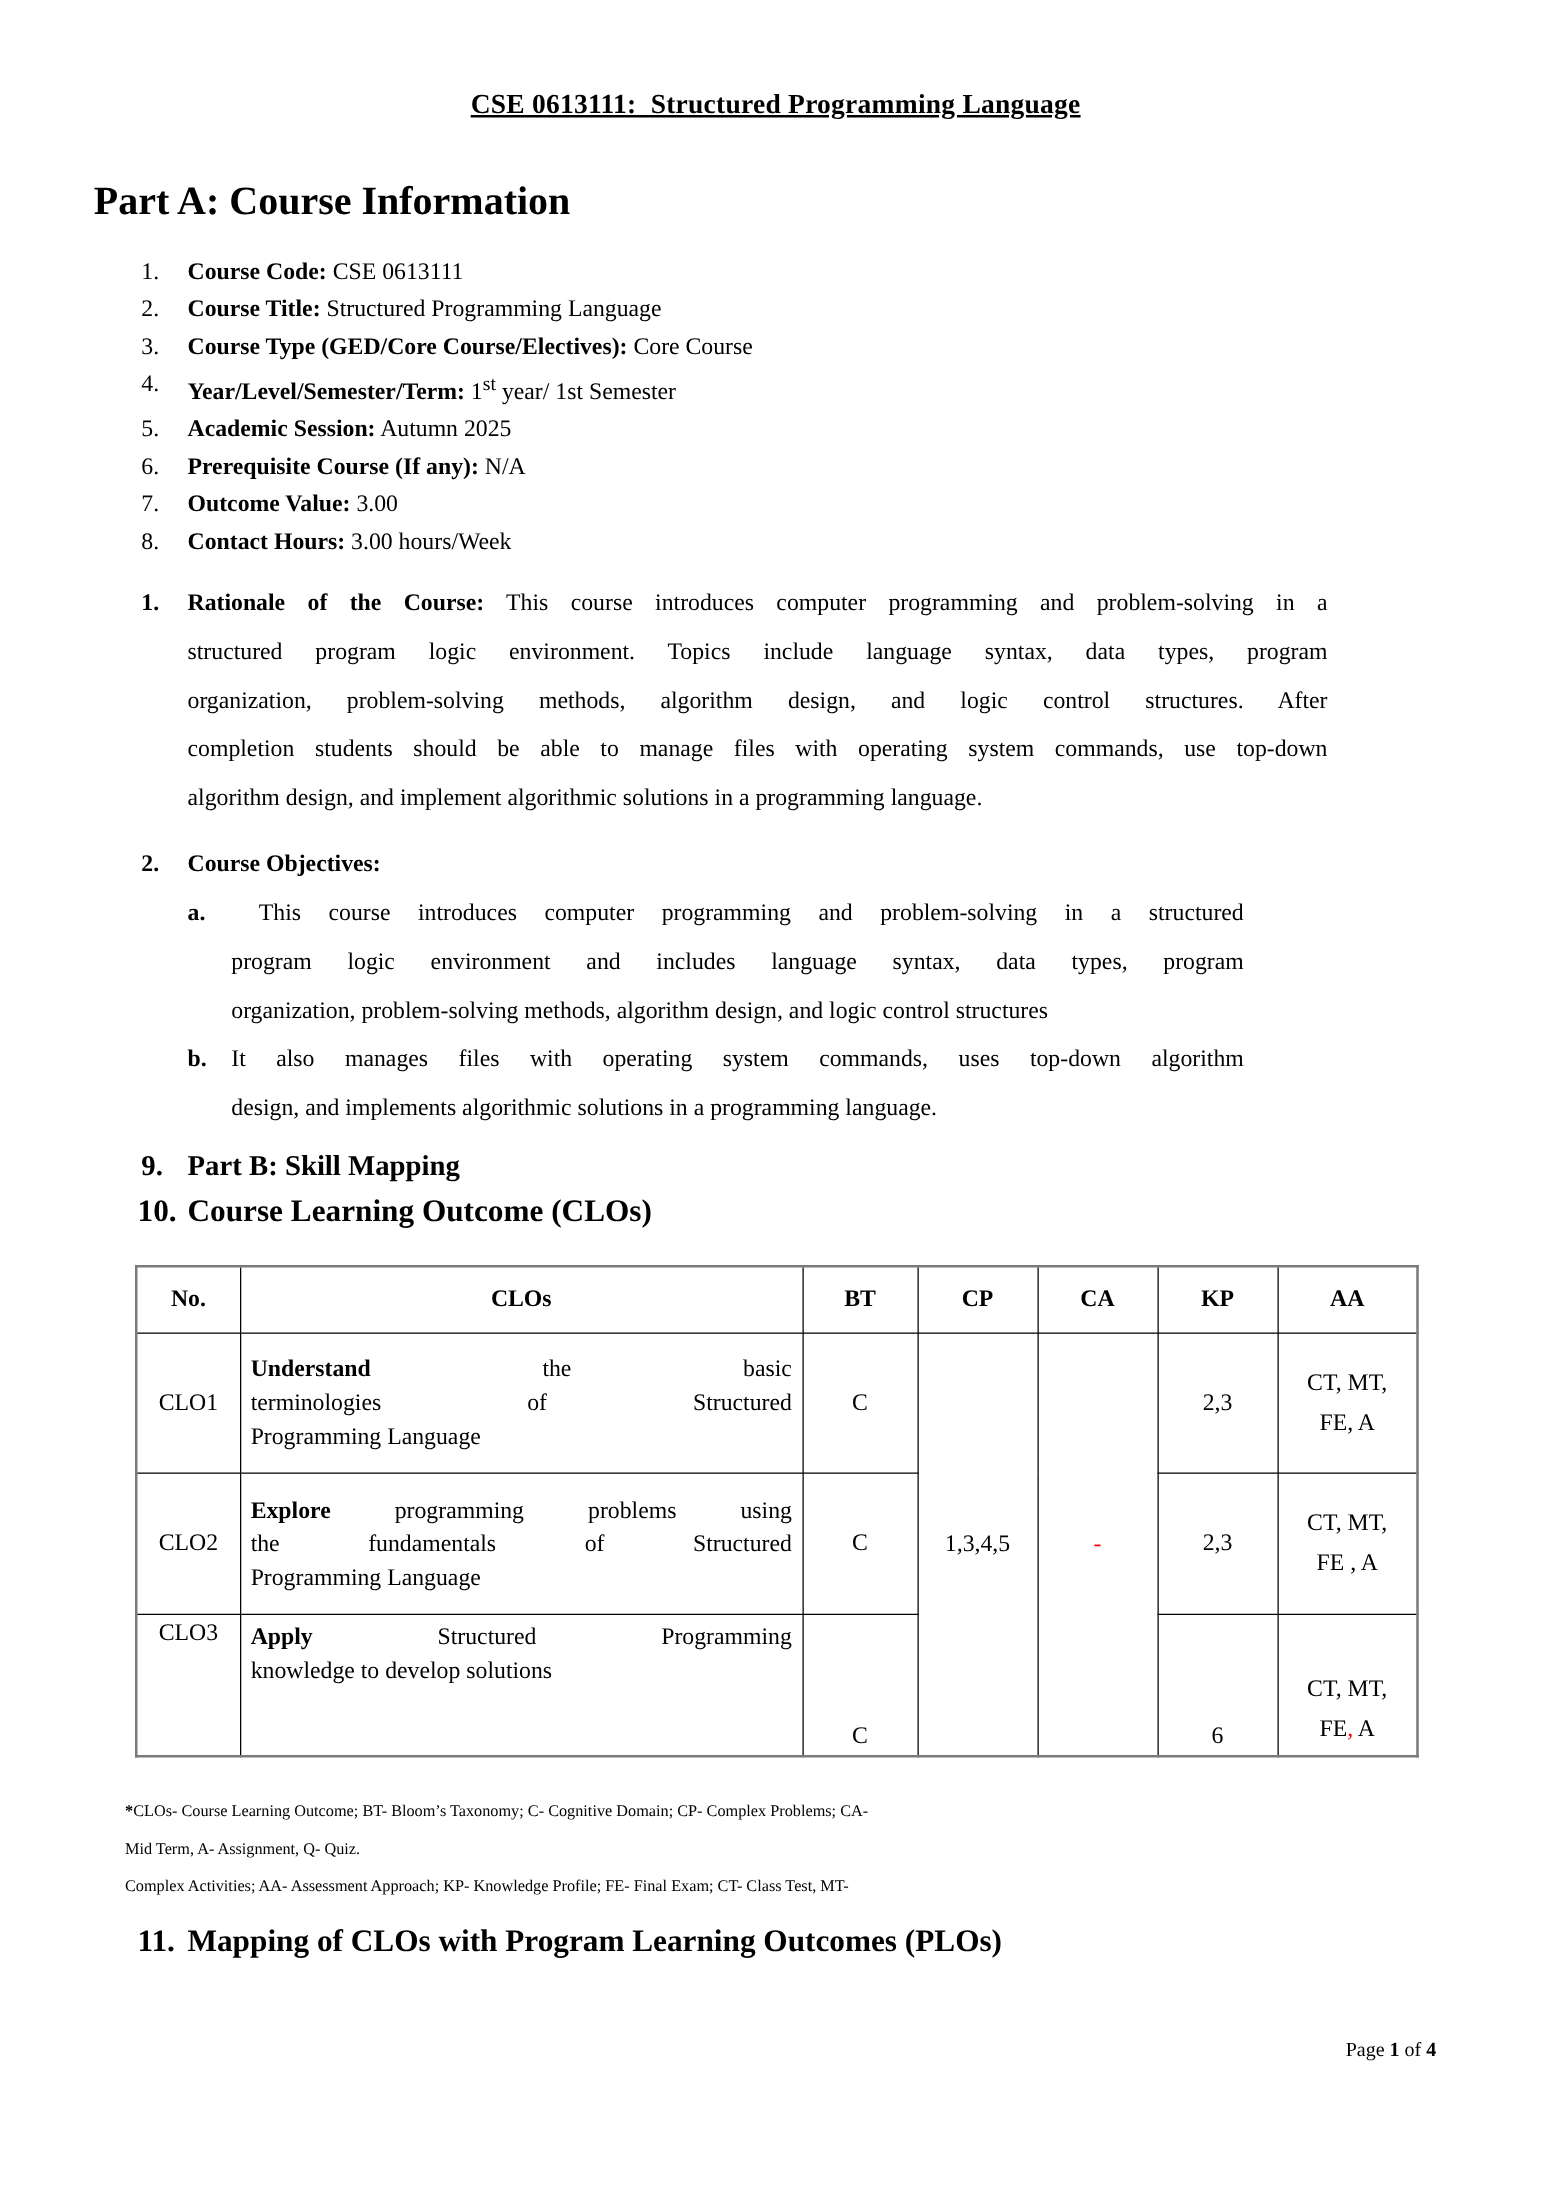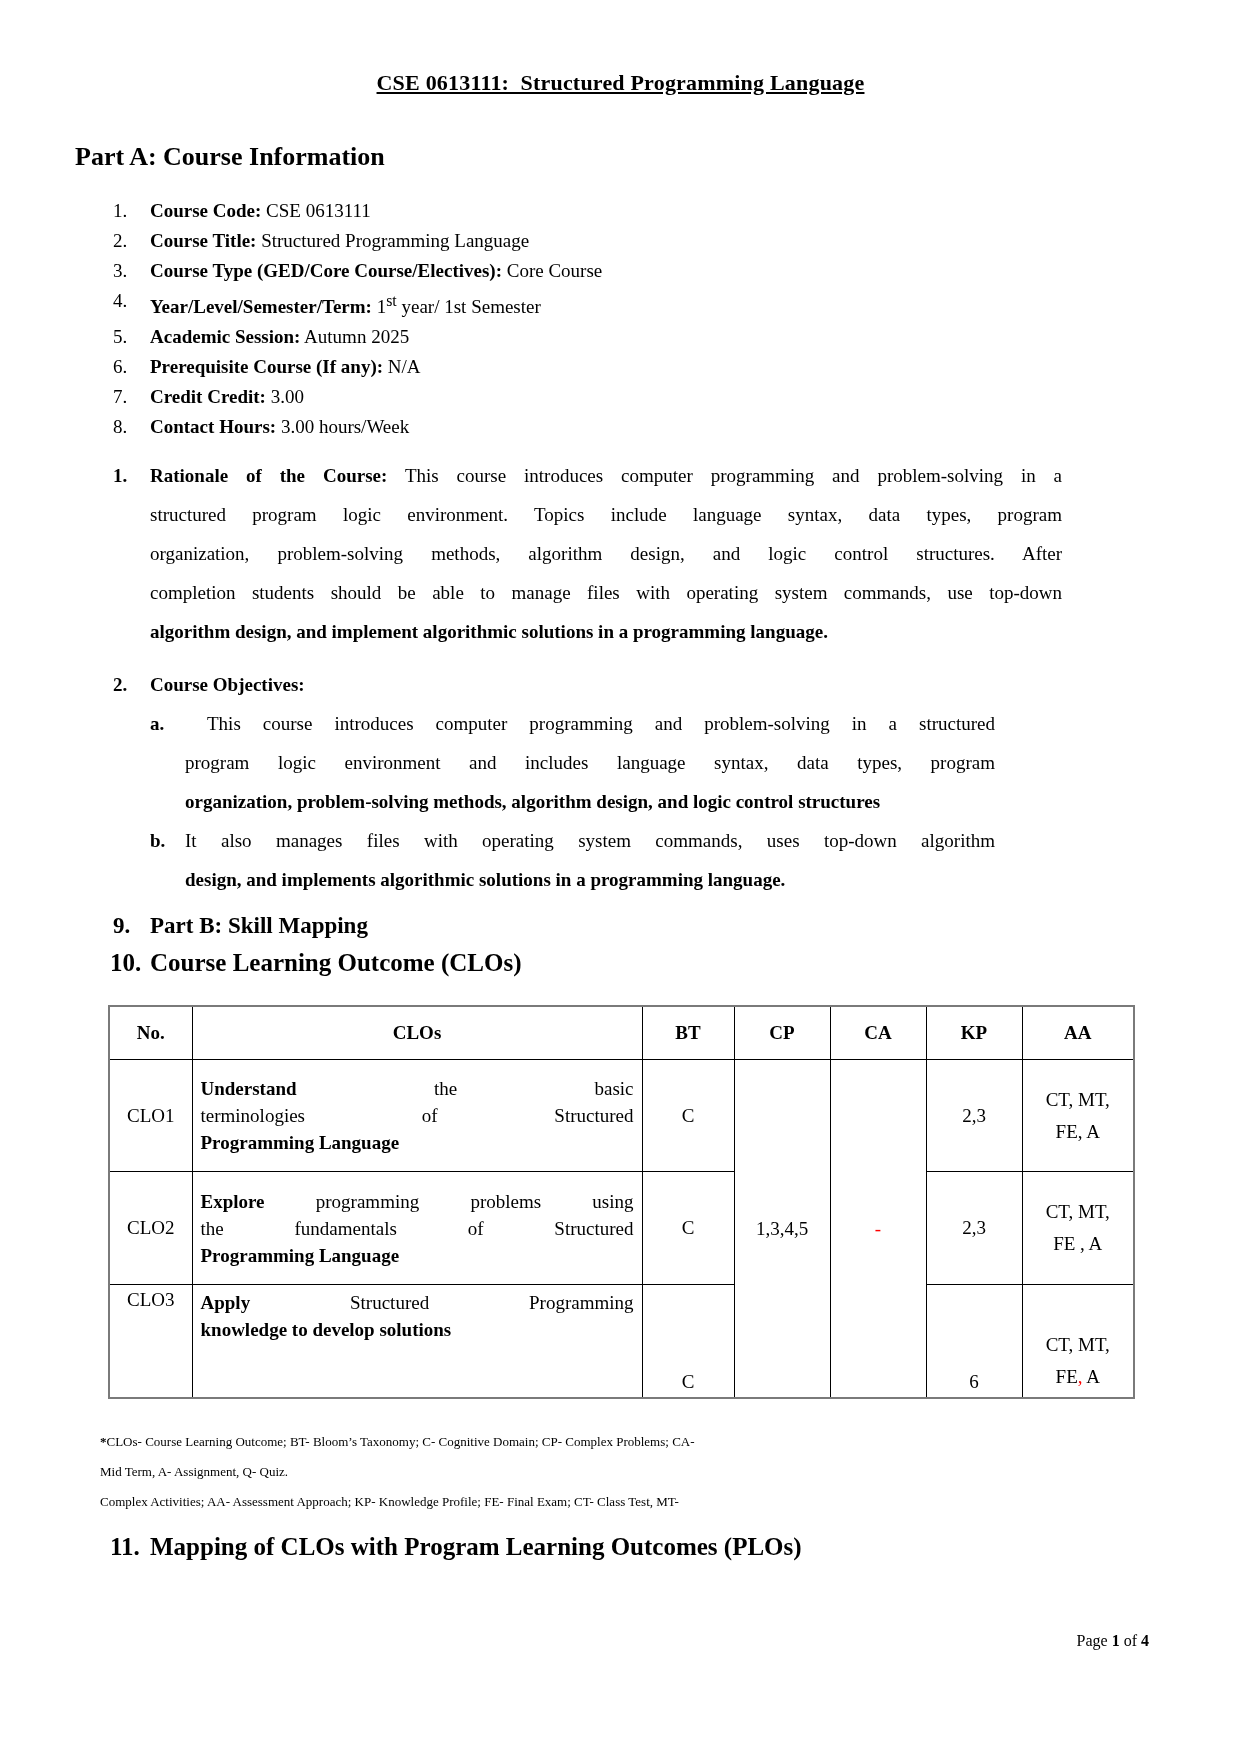--- a/index.html
+++ b/index.html
@@ -10,35 +10,35 @@
   }
   .page{padding:64px 75px 0 75px;}
 
   
   .doc-title{
     text-align:center;font-size:22px;font-weight:bold;
     text-decoration:underline;margin:6px 0 13px 0;letter-spacing:.2px;
   }
 
   
-  .h1{font-size:26px;font-weight:bold;margin:46px 0 0 0;}
+  .h1{font-size:32px;font-weight:bold;margin:46px 0 0 0;}
 
   
   .plist{margin-top:24px;}
   .li{position:relative;padding-left:75px;line-height:30px;font-size:19px;}
   .li .num{position:absolute;left:38px;top:0;}
   .li .lbl{font-weight:bold;margin-top:36px;}
 
   
   .li-big{position:relative;padding-left:75px;font-size:19px;margin-top:14px;}
   .li-big .num{position:absolute;left:38px;top:0;font-weight:bold;line-height:39px;}
   .li-big .lbl{font-weight:bold;}
   .para{width:912px;}
   .jl{display:block;text-align:justify;text-align-last:justify;line-height:39px;}
-  .jl-last{display:block;text-align:left;line-height:39px;font-weight:bold;}
+  .jl-last{display:block;text-align:left;line-height:39px;}
 
   .li-sub{position:relative;padding-left:110px;font-size:19px;}
   .li-sub .num{position:absolute;left:75px;top:0;font-weight:bold;line-height:39px;}
   .para-sub{width:810px;}
 
   
   .h2{position:relative;padding-left:75px;font-size:23px;font-weight:bold;margin-top:10px;line-height:34px;}
   .h2 .num{position:absolute;left:38px;top:0;}
   .h3{position:relative;padding-left:75px;font-size:25px;font-weight:bold;margin-top:6px;line-height:28px;}
   .h3 .num{position:absolute;left:35px;top:0;}
@@ -109,21 +109,21 @@
       <span class="lbl">Academic Session:</span>
       <span>Autumn 2025</span>
     </div>
     <div class="li">
       <span class="num">6.</span>
       <span class="lbl">Prerequisite Course (If any):</span>
       <span>N/A</span>
     </div>
     <div class="li">
       <span class="num">7.</span>
-      <span class="lbl">Credit Credit:</span>
+      <span class="lbl">Outcome Value:</span>
       <span>3.00</span>
     </div>
     <div class="li">
       <span class="num">8.</span>
       <span class="lbl">Contact Hours:</span>
       <span>3.00 hours/Week</span>
     </div>
   </div>
 
   <div class="li-big">

